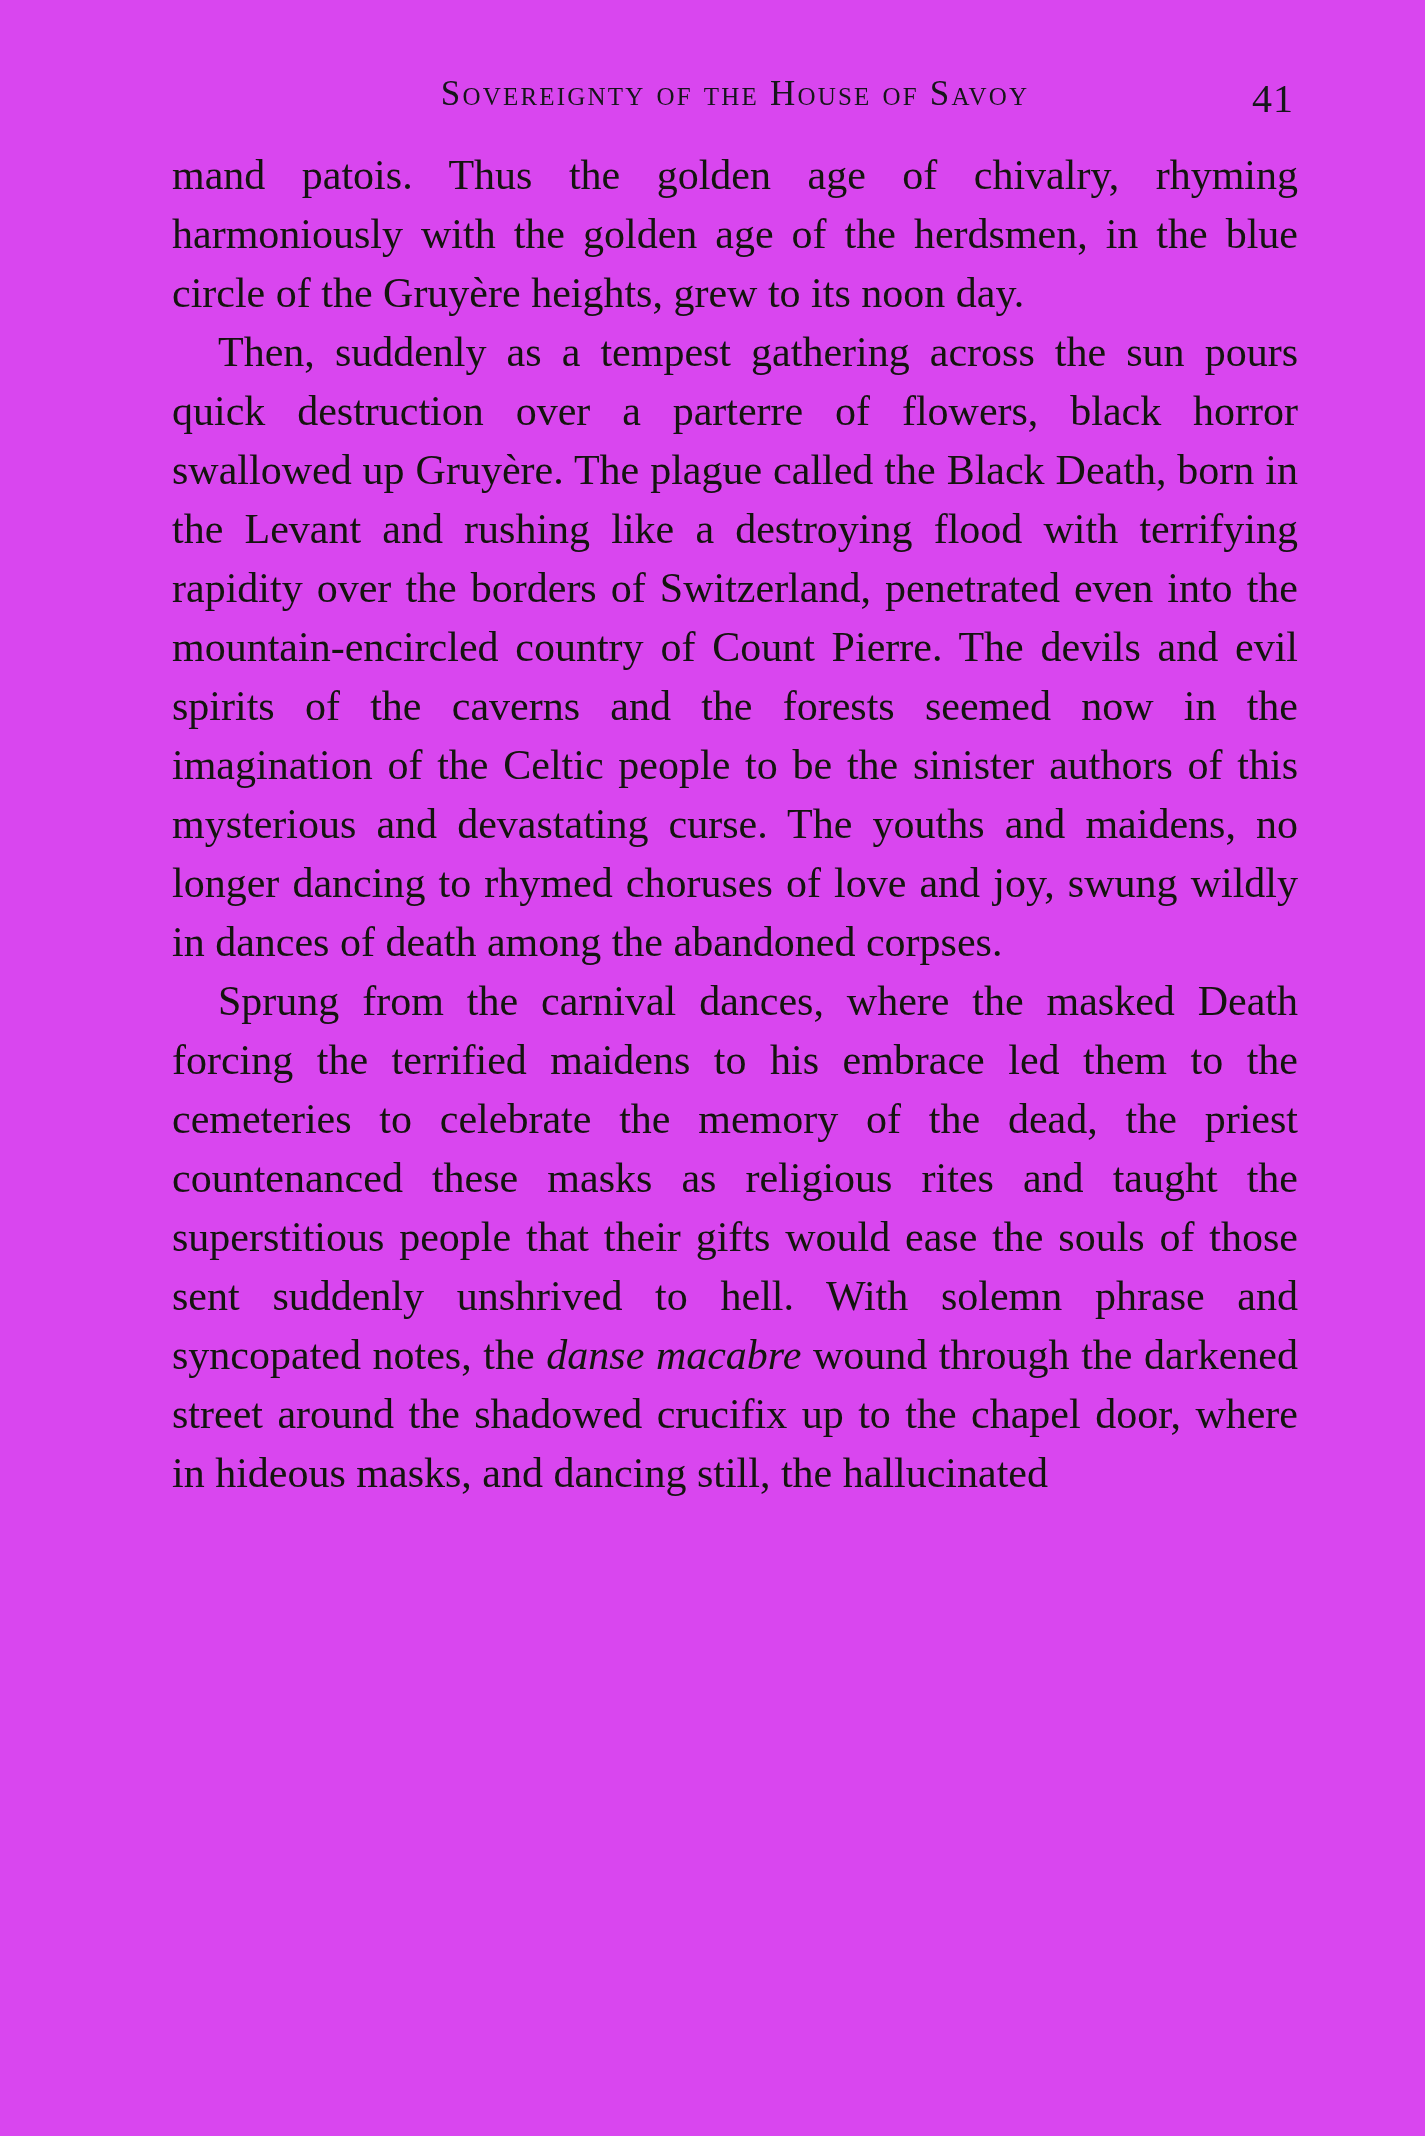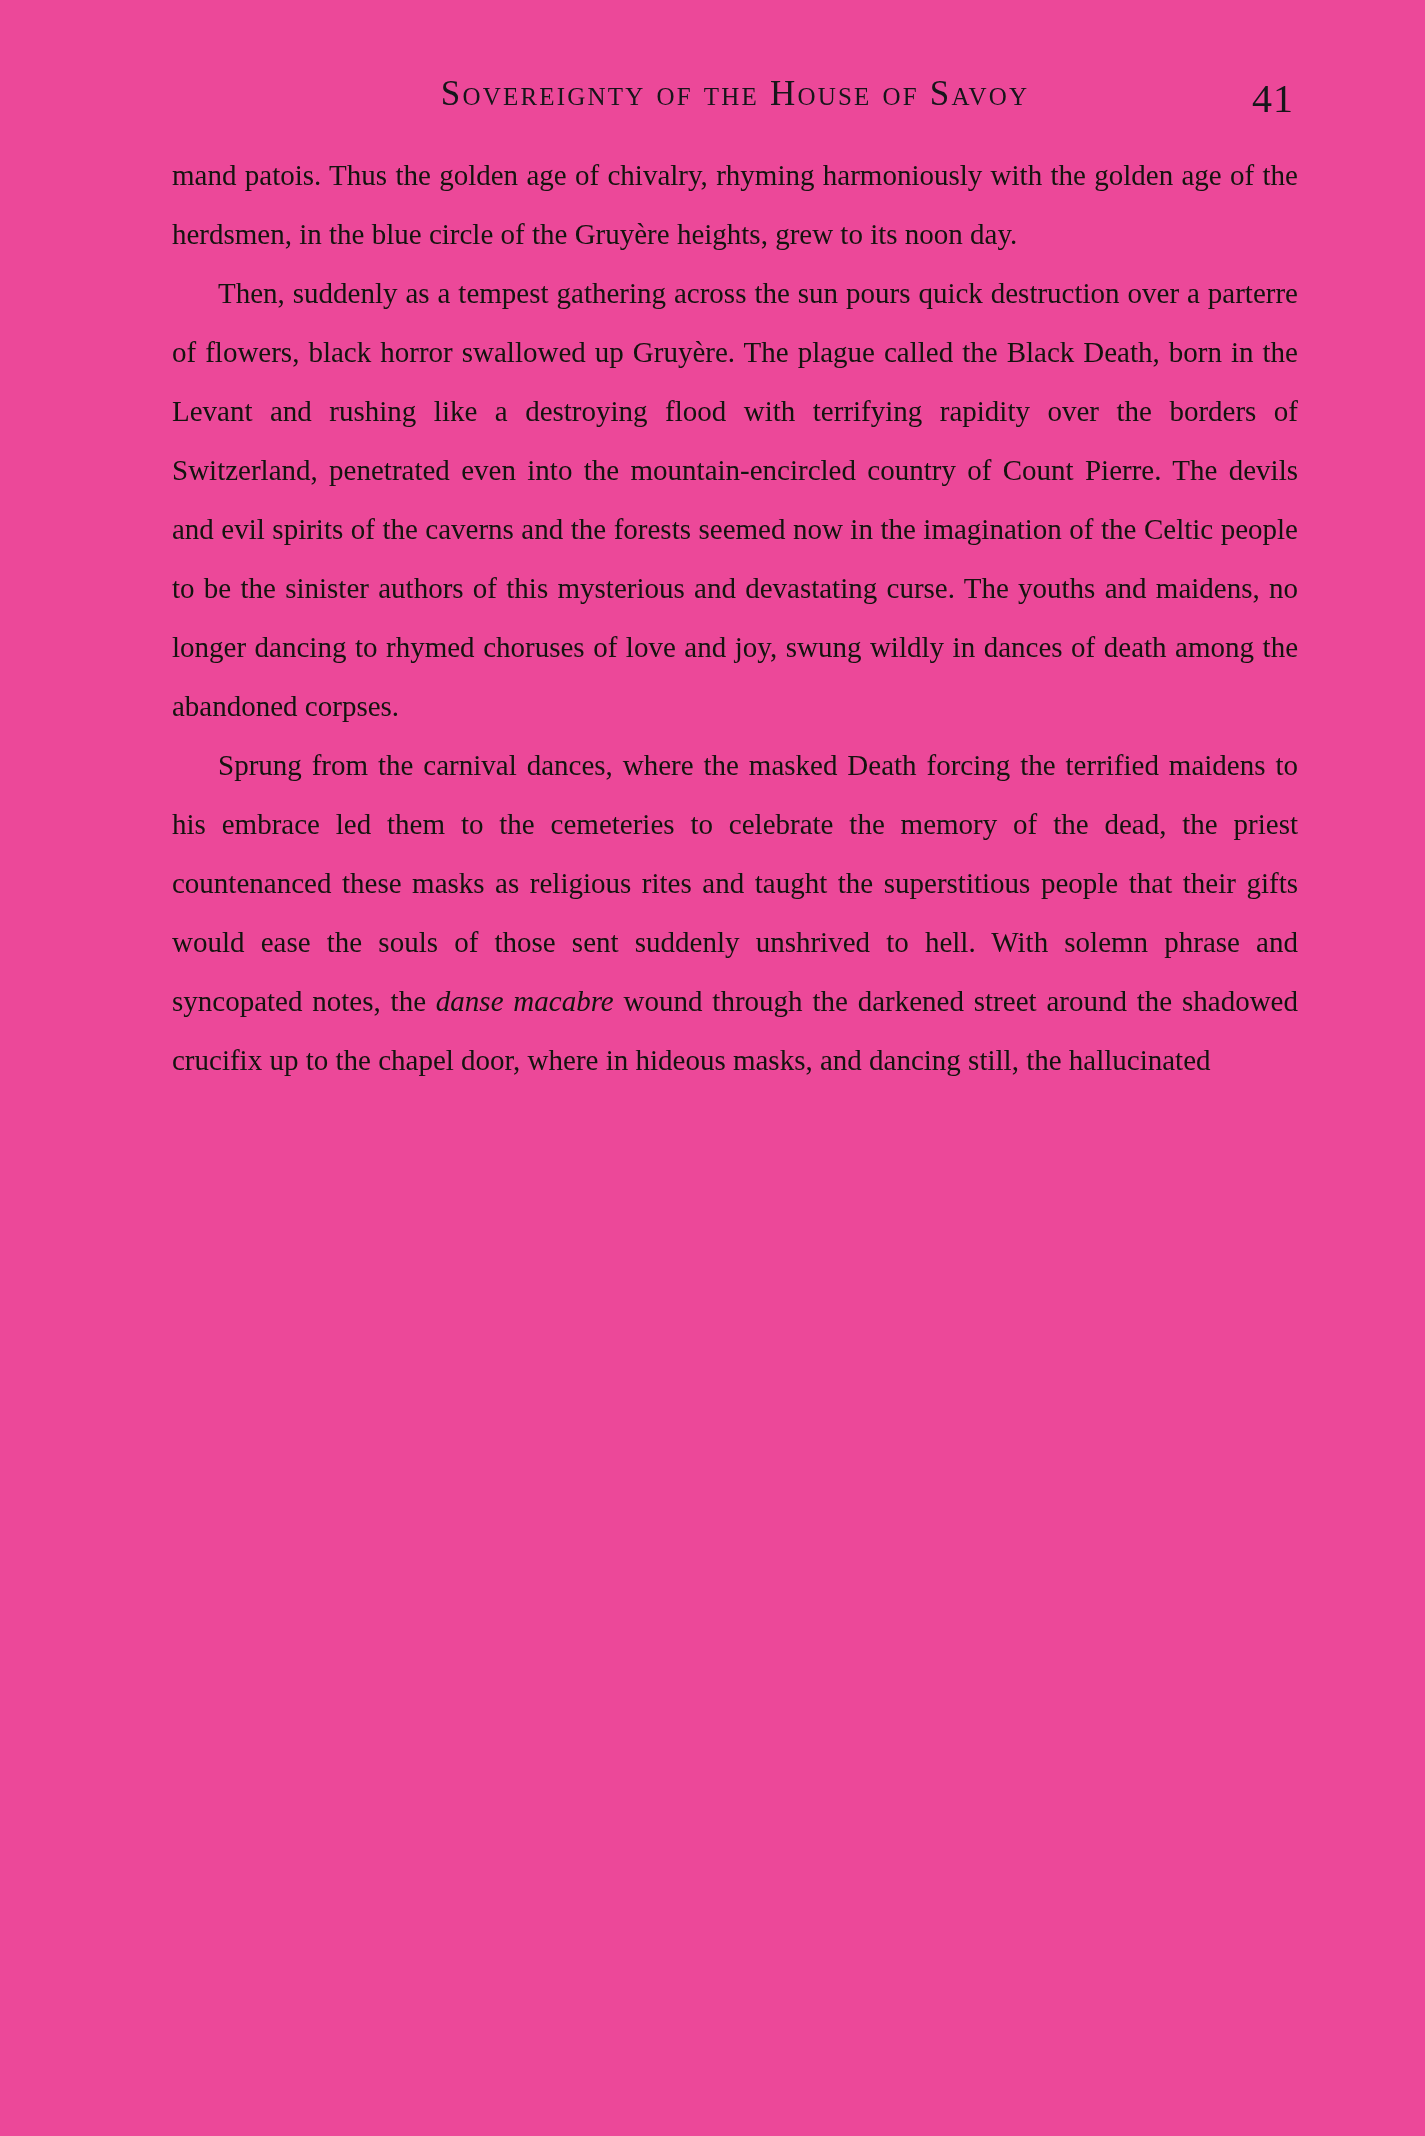--- a/index.html
+++ b/index.html
@@ -4,21 +4,21 @@
 <style>
   html, body {
     margin: 0;
     padding: 0;
     background: #ffffff;
   }
   .page {
     position: relative;
     width: 1425px;
     height: 2136px;
-    background: #ec4899;
+    background: #d946ef;
     margin: 0 auto;
     overflow: hidden;
     font-family: "Liberation Serif", serif;
     color: #1a1a18;
   }
   .content {
     position: absolute;
     left: 172px;
     top: 74px;
     width: 1126px;
@@ -40,21 +40,21 @@
   }
   .running-head .folio {
     position: absolute;
     right: 4px;
     bottom: 6px;
     font-size: 40px;
     letter-spacing: 1px;
     color: #16161a;
   }
   .body-text {
-    font-size: 29px;
+    font-size: 42px;
     line-height: 59px;
     text-align: justify;
     text-justify: inter-word;
     color: #14140f;
     -webkit-font-smoothing: antialiased;
   }
   .body-text p {
     margin: 0;
     text-indent: 0;
   }

